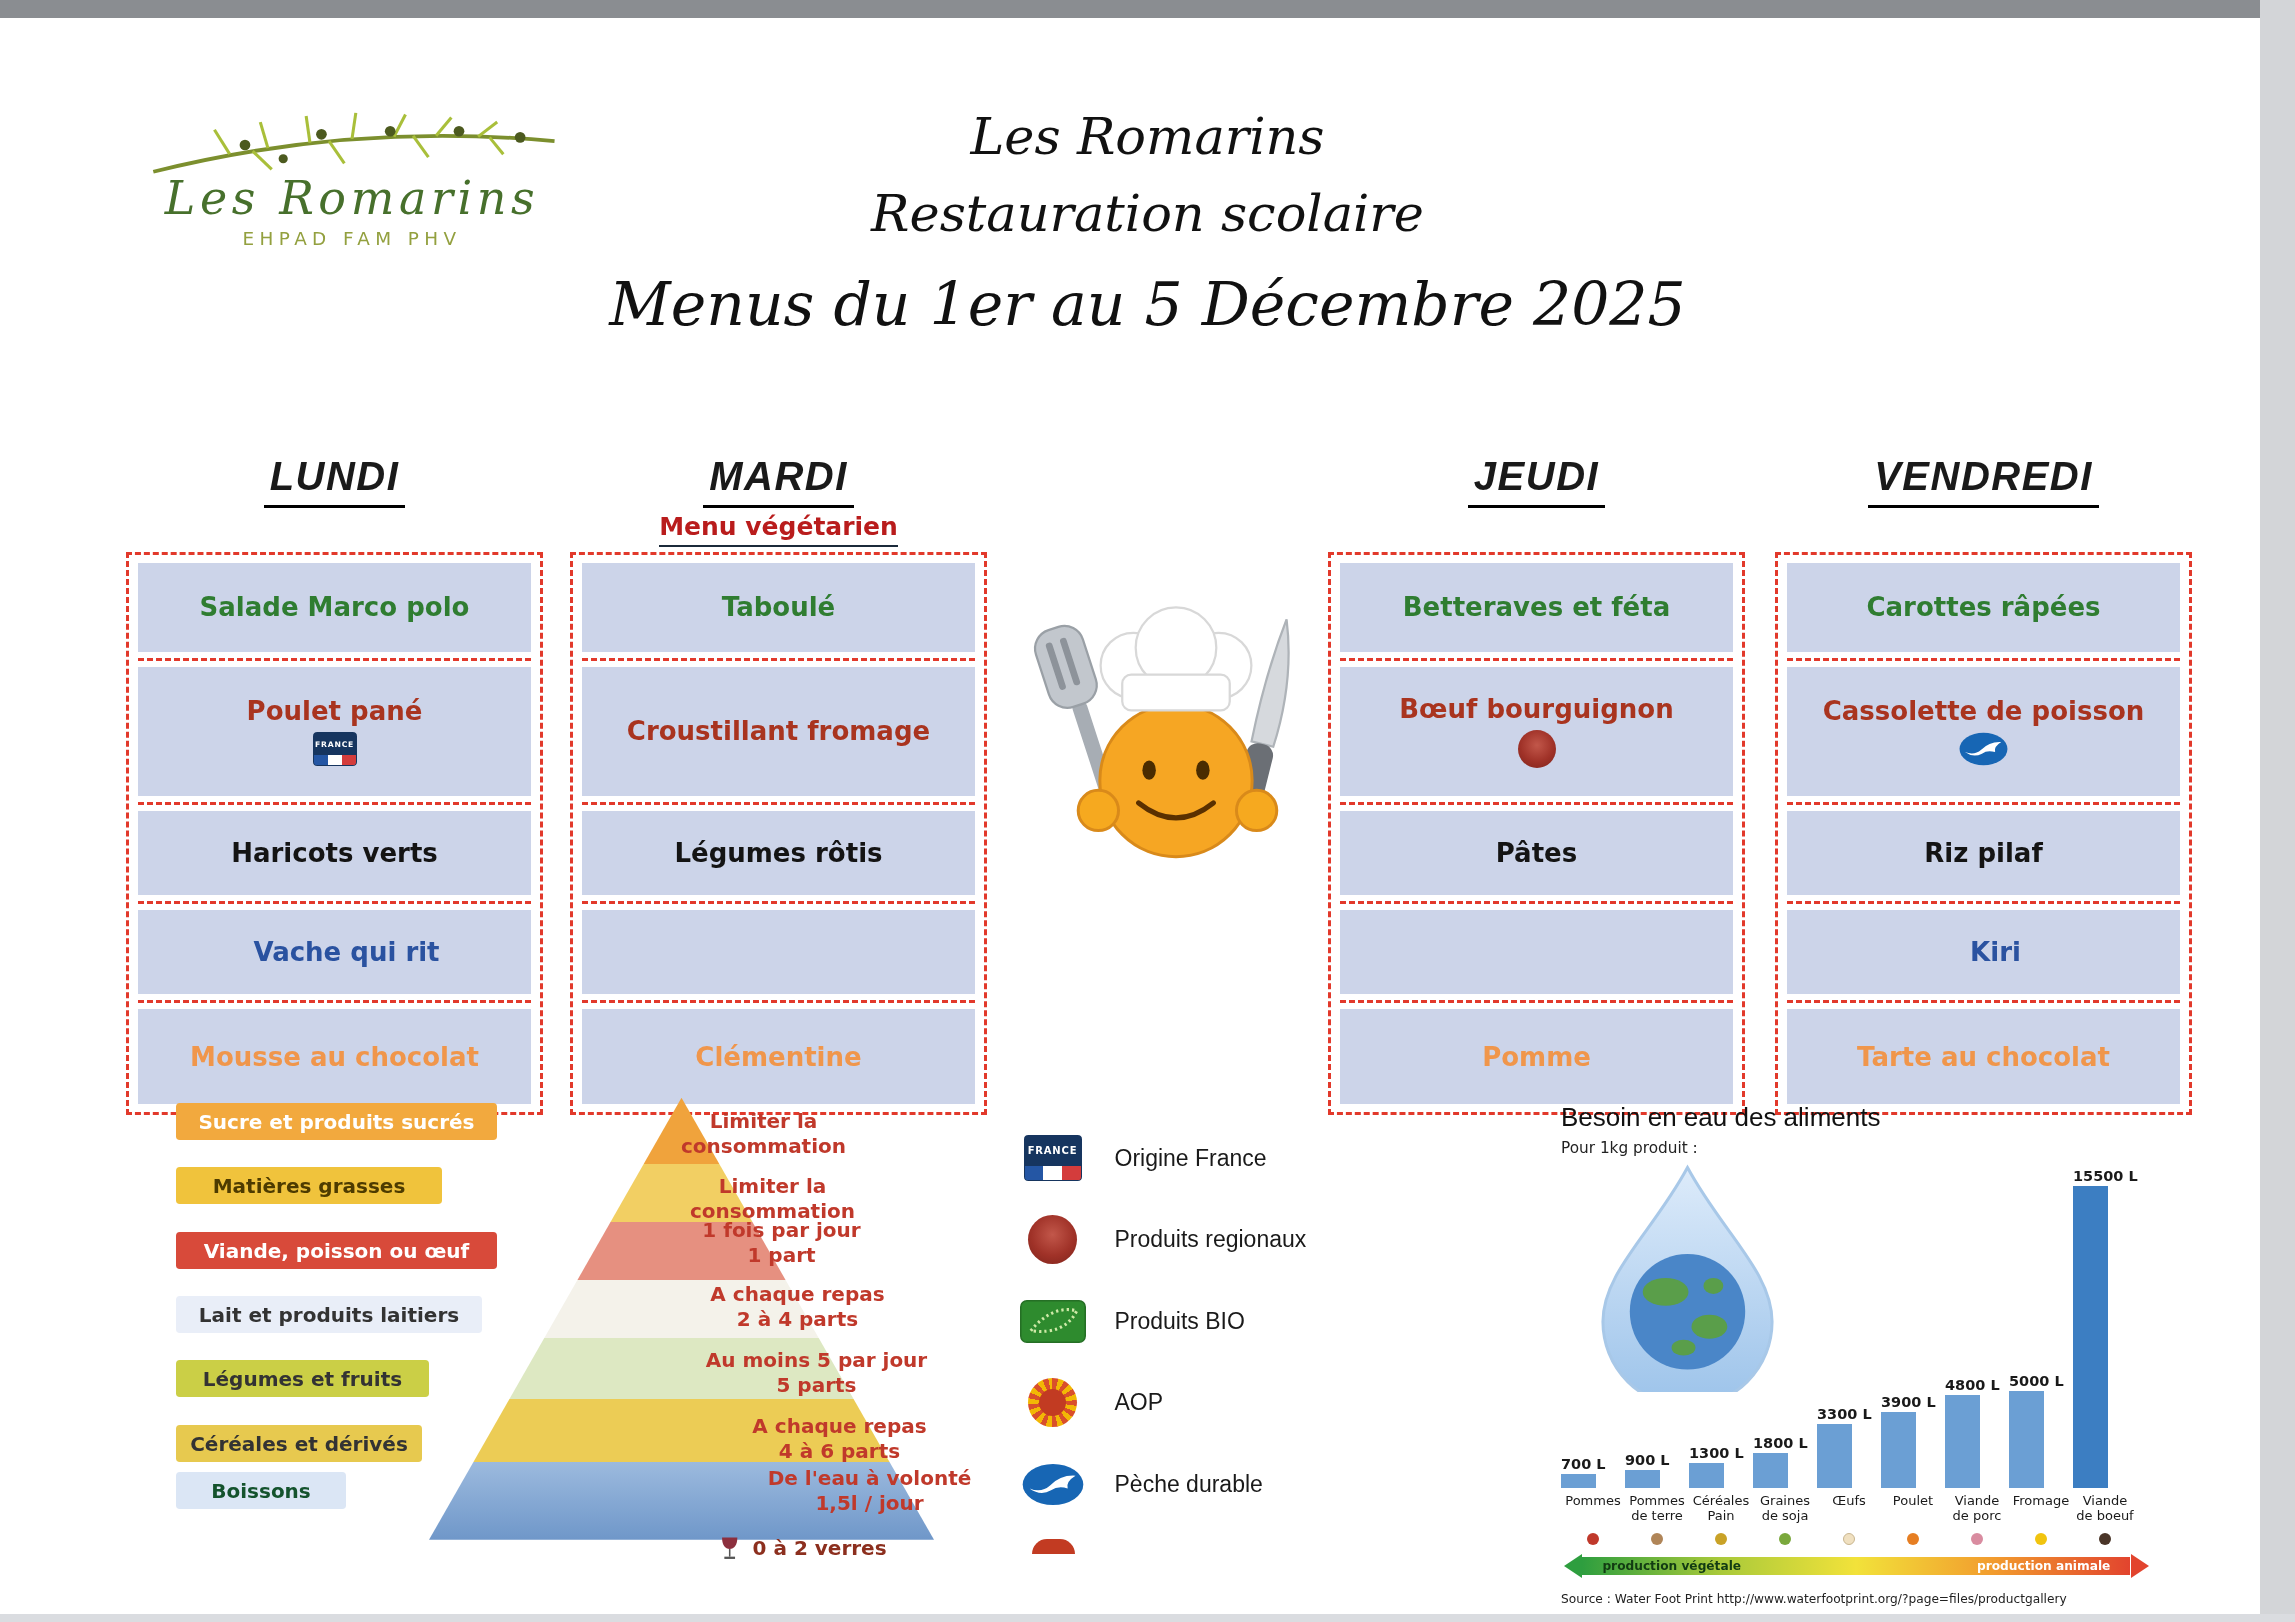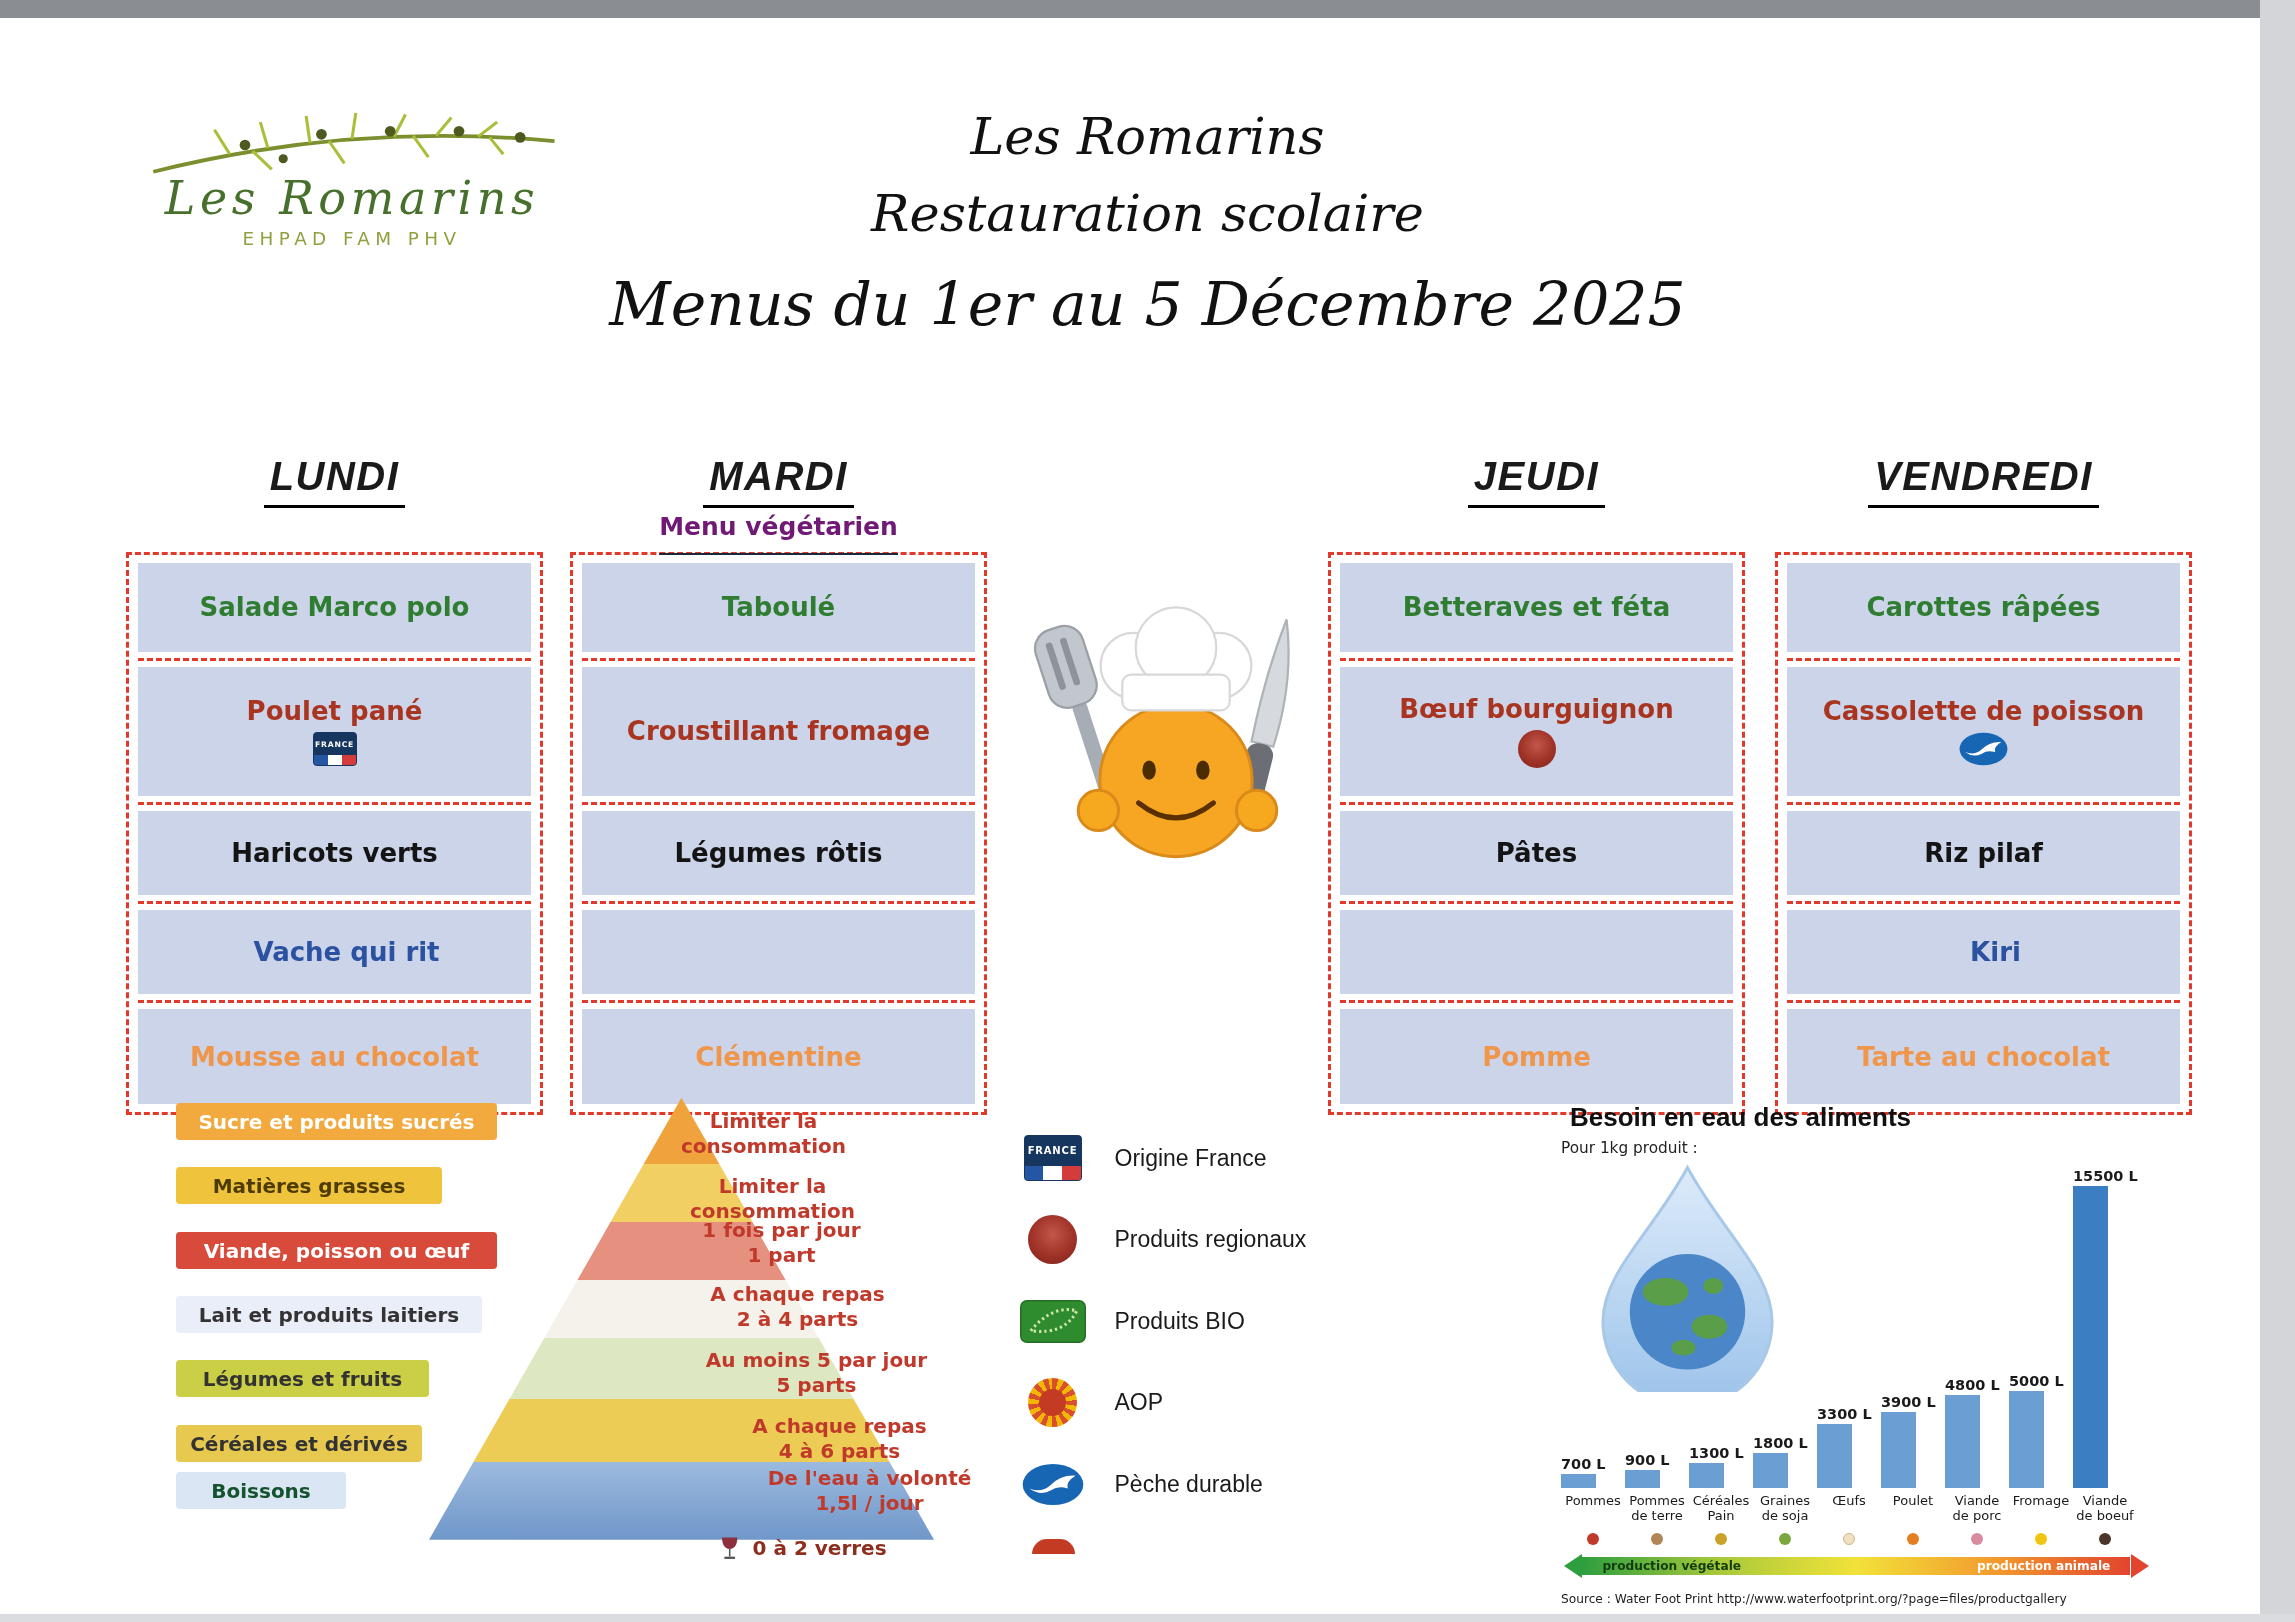--- a/index.html
+++ b/index.html
@@ -27,22 +27,22 @@
   .h-line2 { font-size:51px; margin-top:18.4px; }
   .h-line3 { font-size:60px; margin-top:26px; }
 
   
   .day-col { position:absolute; top:454px; width:417px; }
   .day-label { height:58px; text-align:center; }
   .day-label span { display:inline-block; font-family:"Liberation Sans", sans-serif;
                     font-style:italic; font-weight:bold; font-size:40px; letter-spacing:1.5px;
                     border-bottom:3.1px solid #000; padding:0 6.1px 6.1px 6.1px; }
   .day-note { height:40px; text-align:center; }
-  .day-note span { display:inline-block; font-size:25px; font-weight:bold; color:#701a75;
-                   border-bottom:2.3px solid #1b2a3a; padding-bottom:12px; }
+  .day-note span { display:inline-block; font-size:25px; font-weight:bold; color:#b91c1c;
+                   border-bottom:2.3px solid #1b2a3a; padding-bottom:4px; }
   .day-note span:empty { border-bottom:none; }
 
   .menu-box { border:3.8px dashed #e2392b; background:#fff; padding:7.7px 9.2px; }
   .menu-row { background:#ccd4e9; display:flex; flex-direction:column; align-items:center;
               justify-content:center; text-align:center; font-weight:bold; font-size:26px; }
   .r-entree { height:89px; }  .r-plat { height:129px; gap:6.1px; }
   .r-side { height:84px; }    .r-dairy { height:84px; }  .r-dessert { height:95px; }
   .divider { border-top:3.1px dashed #e2392b; margin:6.1px 0; }
   .t-entree { color:#2f7d31; } .t-plat { color:#a9341f; } .t-side { color:#141414; }
   .t-dairy { color:#2a52a0;padding-left:24px; }  .t-dessert { color:#f0964b; }
@@ -101,21 +101,21 @@
   .pyr-note span { display:block; }
   .pn-0 { left:450px; top:15.3px; }  .pn-1 { left:459px; top:80px; }
   .pn-2 { left:468px; top:124px; } .pn-3 { left:484px; top:188px; }
   .pn-4 { left:503px; top:254px; } .pn-5 { left:526px; top:320px; }
   .pn-6 { left:556px; top:372px; }
   .pyr-foot { position:absolute; left:543px; top:442px; display:flex; align-items:center;
               gap:12.2px; color:#8c2f1e; font-weight:bold; font-size:20px; }
 
   
   .water-chart { position:absolute; left:1561px; top:1102px; width:612px; height:513px; }
-  .wc-title { font-family:"Liberation Sans", sans-serif; font-weight:bold; font-size:26px; color:#111;margin-left:9px; }
+  .wc-title { font-family:"Liberation Sans", sans-serif; font-weight:normal; font-size:26px; color:#111; }
   .wc-sub { font-size:15.3px; color:#222; margin-top:6.1px; }
   .wc-drop { position:absolute; left:27px; top:60px; }
   .wc-bars { position:absolute; left:0; top:80px; width:582px; height:306px;
              display:flex; align-items:flex-end; overflow:visible; }
   .bar-group { width:64px; display:flex; flex-direction:column; align-items:flex-start;
                justify-content:flex-end; }
   .bar-val { font-size:14.5px; font-weight:bold; white-space:nowrap; margin-bottom:2.3px; }
   .bar { width:35px; background:#6b9fd4; }
   .wc-cats { position:absolute; left:0; top:392px; width:582px; display:flex; }
   .cat { width:64px; font-size:13px; line-height:1.15; text-align:center; }

